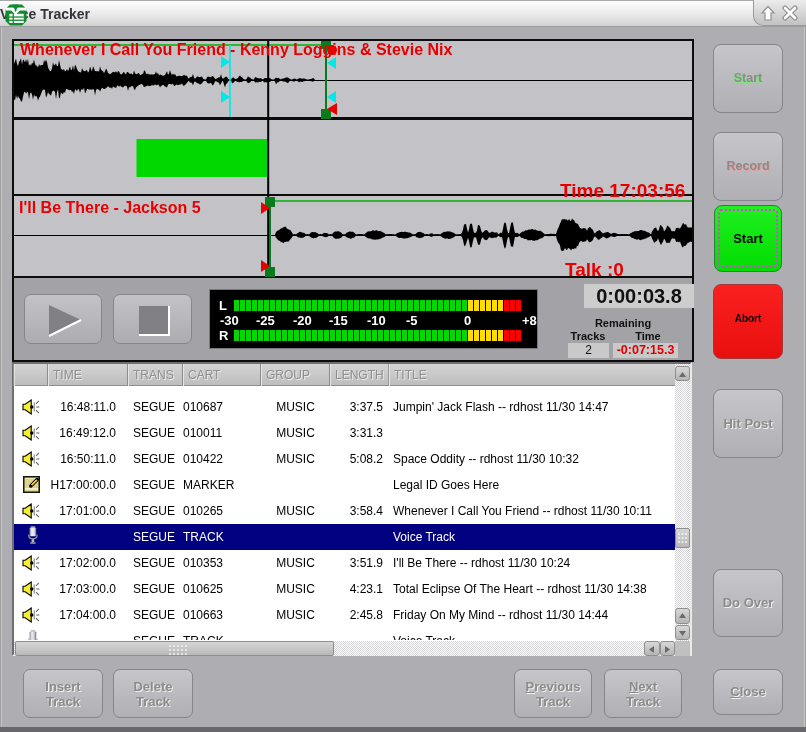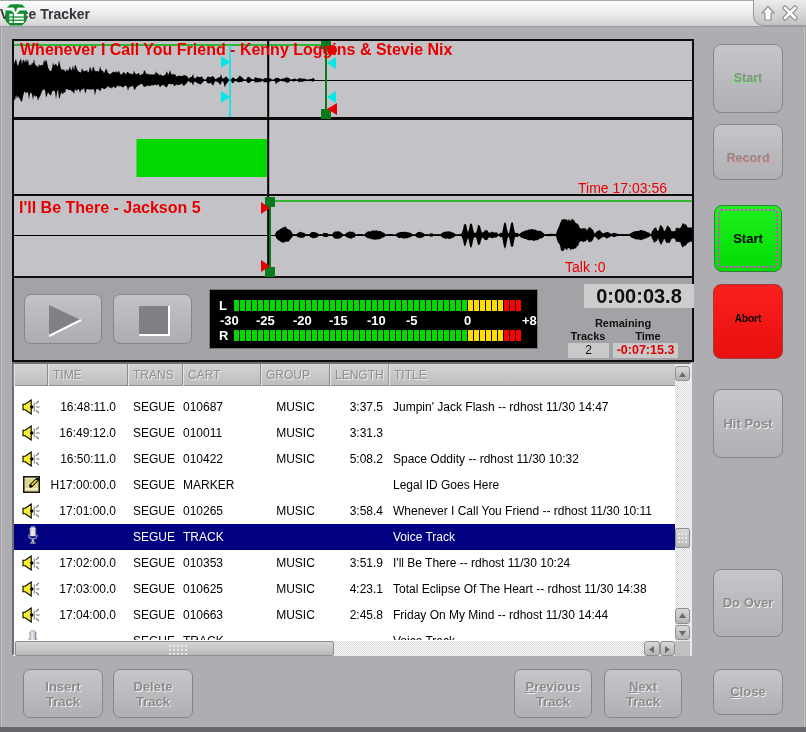--- a/index.html
+++ b/index.html
@@ -9,21 +9,21 @@
 #title { left:0; top:6px; width:788px; text-align:left; font-weight:bold; font-size:14px; color:#34343c; }
 #caps { left:753px; top:0; width:53px; height:26px; background:linear-gradient(#ececec,#c2c2c2); border-left:1px solid #9a9a9a; border-bottom:1px solid #9a9a9a; border-radius:0 0 0 10px; }
 #leftedge { left:0; top:27px; width:2px; height:700px; background:linear-gradient(90deg,#8e8e8e,#d6d6d6); }
 #rightedge { right:0; top:27px; width:2px; height:700px; background:linear-gradient(90deg,#d6d6d6,#8e8e8e); }
 #botedge { left:0; top:727px; width:806px; height:5px; background:#68686c; }
 
 #wavebox { left:12px; top:39px; width:682px; height:323px; border:2px solid #0c0c0c; background:#c3c3c7; }
 #transport { left:14px; top:278px; width:678px; height:82px; background:#a3a3a7; }
 .sep { left:14px; width:678px; background:#0c0c0c; }
 .rtitle { position:absolute; color:#e80000; font-weight:bold; font-size:16px; white-space:nowrap; }
-.rsmall { position:absolute; color:#e80000; font-weight:normal; font-size:14px; white-space:nowrap; }
+.rsmall { position:absolute; color:#e80000; font-weight:bold; font-size:19px; white-space:nowrap; }
 
 .btn { position:absolute; border:1px solid #85858a; border-radius:7px; background:linear-gradient(#c3c3c7,#adadb1); }
 .dtxt { color:#8b8b8b; font-weight:bold; text-shadow:1px 1px 0 #f0f0f0; }
 
 #meter { left:209px; top:289px; width:329px; height:60px; background:#000; border:1px solid #77777c; }
 
 #timerbox { left:568px; top:284px; width:110px; height:24px; background:#cdcdcd; text-align:center; font-size:20px; font-weight:bold; color:#111; line-height:24px; letter-spacing:0px;margin-left:16px; }
 
 .rbtn { position:absolute; left:713px; width:70px; border:1px solid #85858a; border-radius:8px; background:linear-gradient(#c6c6ca,#b0b0b4); text-align:center; font-weight:bold; font-size:12.5px; }
 
@@ -231,21 +231,21 @@
 </div>
 
 <div class="abs" id="timerbox">0:00:03.8</div>
 <div class="abs" style="left:568px;top:317px;width:110px;text-align:center;font-weight:bold;font-size:11px;color:#111">Remaining</div>
 <div class="abs" style="left:564px;top:330px;width:48px;text-align:center;font-weight:bold;font-size:11px;color:#111">Tracks</div>
 <div class="abs" style="left:628px;top:330px;width:40px;text-align:center;font-weight:bold;font-size:11px;color:#111">Time</div>
 <div class="abs" style="left:568px;top:343px;width:41px;height:15px;background:#c9c9c9;text-align:center;font-size:12px;line-height:15px;color:#111">2</div>
 <div class="abs" style="left:613px;top:343px;width:65px;height:15px;background:#c9c9c9;text-align:center;font-size:12.5px;font-weight:bold;line-height:15px;color:#e00000">-0:07:15.3</div>
 
 <div class="rbtn dtxt" style="top:44px;height:69px;line-height:67px;text-shadow:-1px 1px 0 #7be87b">Start</div>
-<div class="rbtn dtxt" style="top:124px;height:56px;line-height:67px;text-shadow:1px 1px 0 #f09898">Record</div>
+<div class="rbtn dtxt" style="top:132px;height:69px;line-height:67px;text-shadow:1px 1px 0 #f09898">Record</div>
 <div class="rbtn" style="left:714px;top:205px;width:68px;height:67px;background:linear-gradient(#20f020,#00dc00);border-color:#30803a;line-height:65px;color:#000;font-size:13px">Start<div style="position:absolute;left:3px;top:3px;right:3px;bottom:3px;border:2px dotted #e040e0;border-radius:3px"></div></div>
 <div class="rbtn" style="top:284px;height:75px;background:linear-gradient(#fb2020,#e80f0f);border-color:#a03a3a;line-height:67px;color:#000;font-size:10px">Abort</div>
 <div class="rbtn dtxt" style="top:389px;height:69px;line-height:67px;font-size:13px">Hit Post</div>
 <div class="rbtn dtxt" style="top:569px;height:68px;line-height:66px;font-size:13px">Do Over</div>
 <div class="rbtn dtxt" style="top:669px;height:46px;line-height:44px;font-size:13px"><u>C</u>lose</div>
 
 <div class="abs" id="table">
 <div id="thead">
  <div class="hc" style="left:0;width:34px"></div>
  <div class="hc" style="left:34px;width:80px">TIME</div>

